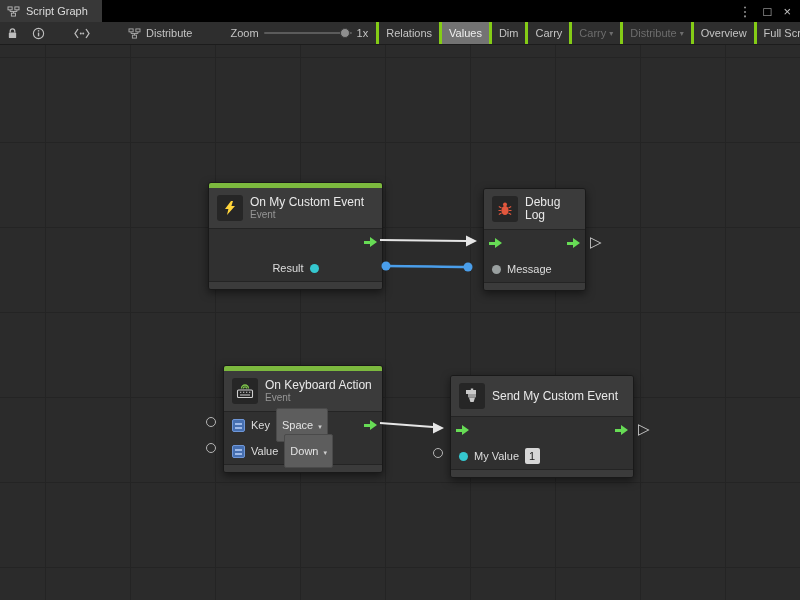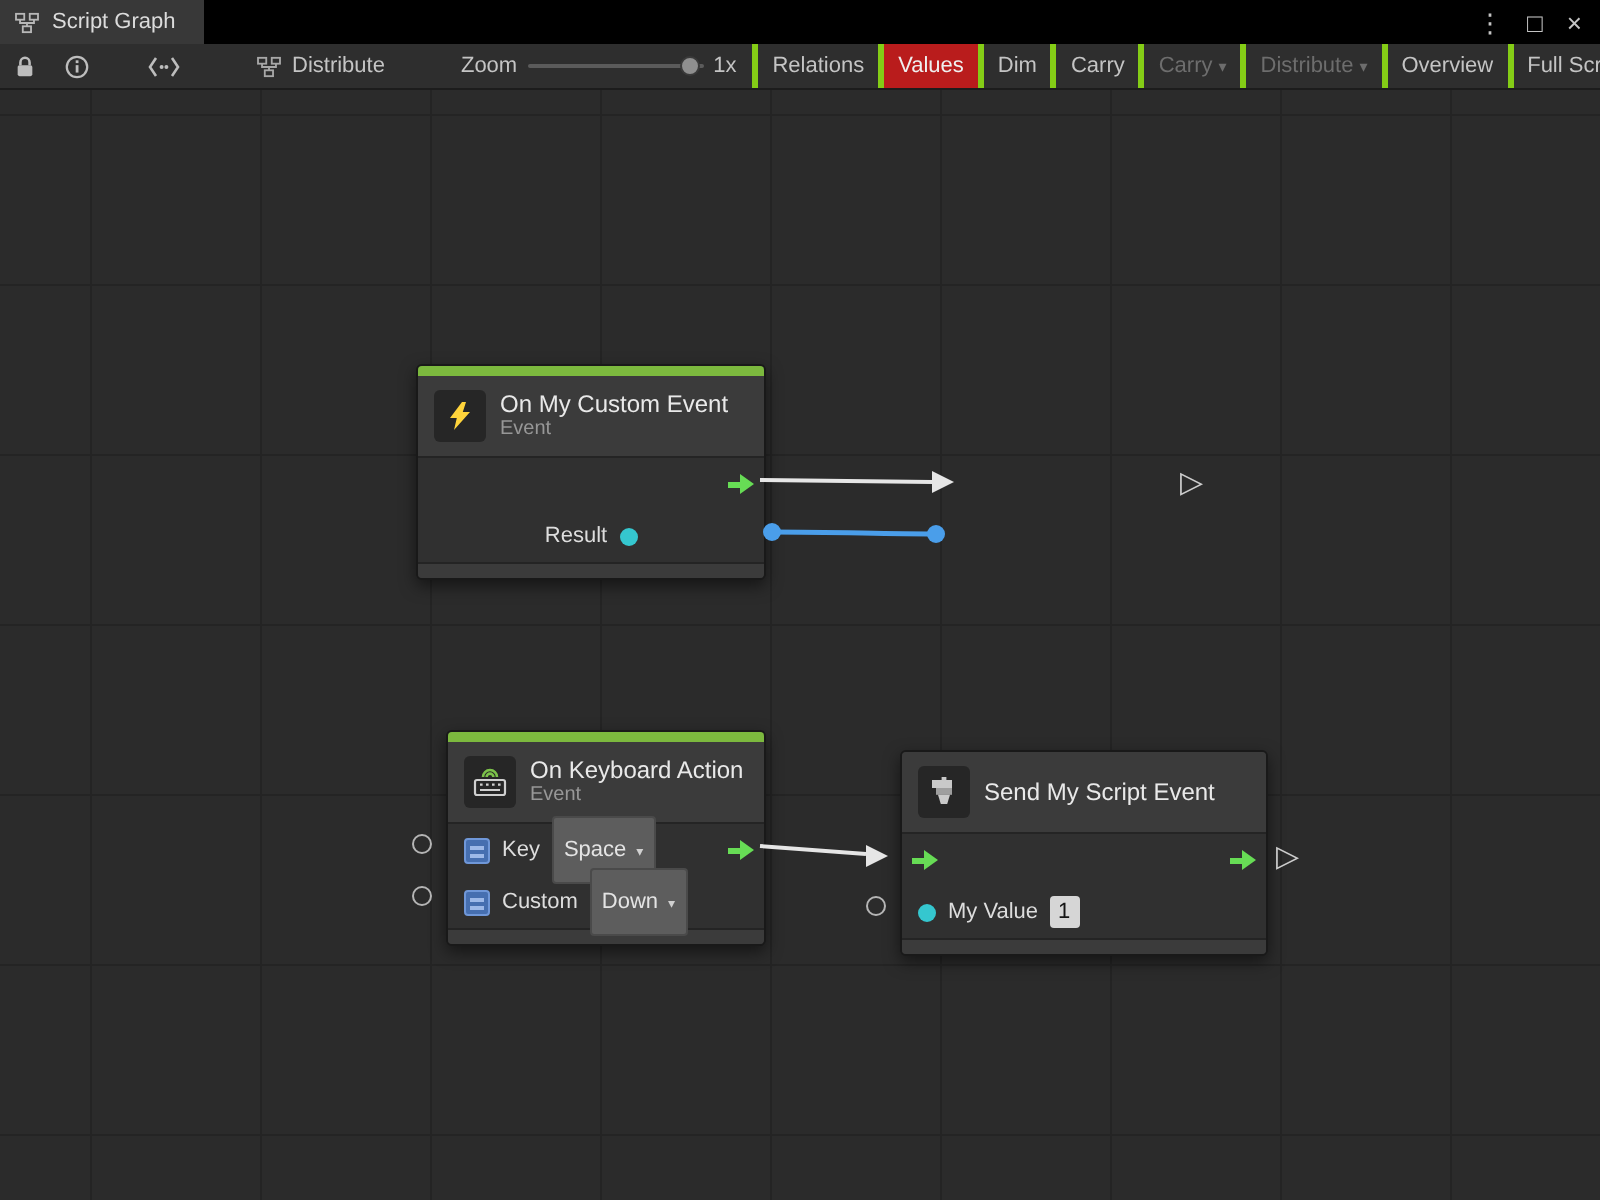--- a/index.html
+++ b/index.html
@@ -13,21 +13,21 @@
   .win-controls span{cursor:default;line-height:1}
 
   
   .toolbar{position:absolute;top:22px;left:0;right:0;height:23px;background:#2e2e2e;border-bottom:1px solid #1c1c1c;display:flex;align-items:stretch;font-size:11px;color:#c4c4c4}
   .tb-icon-btn{display:flex;align-items:center;padding:0 7px}
   .sep{width:1px;background:#232323;margin:3px 2px}
   .tb-group{display:flex;align-items:center;gap:5px;padding:0 8px}
   .zoom-track{width:88px;height:2px;background:#5b5b5b;position:relative;border-radius:1px}
   .zoom-handle{position:absolute;top:-4px;left:76px;width:10px;height:10px;border-radius:50%;background:#8f8f8f;border:1px solid #3a3a3a}
   .tb-btn{display:flex;align-items:center;gap:3px;padding:0 7px;border-left:3px solid #84cc16;white-space:nowrap}
-  .tb-btn.active{background:#b91c1c;color:#efefef}
+  .tb-btn.active{background:#737373;color:#efefef}
   .tb-btn.disabled{color:#6d6d6d}
   .caret{font-size:8px;line-height:1;position:relative;top:1px}
   .right-buttons{margin-left:auto;display:flex;align-items:stretch}
 
   
   .canvas{position:absolute;top:45px;left:0;width:800px;height:555px;
     background-color:#2b2b2b;
     background-image:linear-gradient(#242424 1px,transparent 1px),linear-gradient(90deg,#242424 1px,transparent 1px);
     background-size:85px 85px;background-position:45px 12px}
 
@@ -174,20 +174,44 @@
     <div class="nrow">
       <span class="arrow abs-r"></span>
     </div>
     <div class="nrow right">
       <span class="plabel">Result</span>
       <span class="dot teal"></span>
     </div>
     <div class="nfooter"></div>
   </div>
 
+  <div class="node" style="left:483px;top:143px;width:103px">
+    <div class="nheader">
+      <span class="nicon">
+        <svg width="16" height="16" viewBox="0 0 16 16">
+          <ellipse cx="8" cy="9.5" rx="3.6" ry="4.6" fill="#e2573d"></ellipse>
+          <circle cx="8" cy="3.6" r="2" fill="#e2573d"></circle>
+          <path d="M4.5 7 L1.8 5.5 M4.3 9.5 H1.5 M4.5 12 L1.8 13.5 M11.5 7 L14.2 5.5 M11.7 9.5 H14.5 M11.5 12 L14.2 13.5" stroke="#e2573d" stroke-width="1.1" fill="none"></path>
+        </svg>
+      </span>
+      <span class="titles">
+        <span class="title2">Debug</span>
+        <span class="title2">Log</span>
+      </span>
+    </div>
+    <div class="nrow">
+      <span class="arrow abs-l"></span>
+      <span class="arrow abs-r"></span>
+    </div>
+    <div class="nrow">
+      <span class="dot gray"></span>
+      <span class="plabel">Message</span>
+    </div>
+    <div class="nfooter"></div>
+  </div>
 
   <div class="node" style="left:223px;top:320px;width:160px">
     <div class="accent"></div>
     <div class="nheader">
       <span class="nicon">
         <svg width="18" height="16" viewBox="0 0 18 16">
           <path d="M5.5 5.5 A3.5 3.5 0 0 1 12.5 5.5" fill="none" stroke="#7cc24a" stroke-width="1.3"></path>
           <path d="M7.3 5.5 A1.7 1.7 0 0 1 10.7 5.5" fill="none" stroke="#7cc24a" stroke-width="1.3"></path>
           <rect x="1.5" y="7" width="15" height="7.5" rx="1" fill="none" stroke="#cfcfcf" stroke-width="1.1"></rect>
           <path d="M4 9.3 h1.3 M7 9.3 h1.3 M10 9.3 h1.3 M13 9.3 h1.3 M4 12 h10" stroke="#cfcfcf" stroke-width="1.1"></path>
@@ -202,41 +226,41 @@
       <span class="enum-icon"></span>
       <span class="plabel">Key</span>
       <span class="dd">
         <span>Space</span>
         <span class="caret">▾</span>
       </span>
       <span class="arrow abs-r"></span>
     </div>
     <div class="nrow">
       <span class="enum-icon"></span>
-      <span class="plabel">Custom</span>
+      <span class="plabel">Value</span>
       <span class="dd">
         <span>Down</span>
         <span class="caret">▾</span>
       </span>
     </div>
     <div class="nfooter"></div>
   </div>
 
   <div class="node" style="left:450px;top:330px;width:184px">
     <div class="nheader">
       <span class="nicon">
         <svg width="16" height="16" viewBox="0 0 16 16">
           <polygon points="2,2 12,2 12,6 2,6" fill="#c9c9c9"></polygon>
           <rect x="4" y="6" width="8" height="3.4" fill="#9e9e9e"></rect>
           <polygon points="5,9.4 11,9.4 9.6,14 6.4,14" fill="#c9c9c9"></polygon>
           <rect x="6.8" y="0.5" width="2.4" height="1.6" fill="#c9c9c9"></rect>
         </svg>
       </span>
       <span class="titles">
-        <span class="title">Send My Script Event</span>
+        <span class="title">Send My Custom Event</span>
       </span>
     </div>
     <div class="nrow">
       <span class="arrow abs-l"></span>
       <span class="arrow abs-r"></span>
     </div>
     <div class="nrow">
       <span class="dot teal"></span>
       <span class="plabel">My Value</span>
       <span class="field">1</span>

